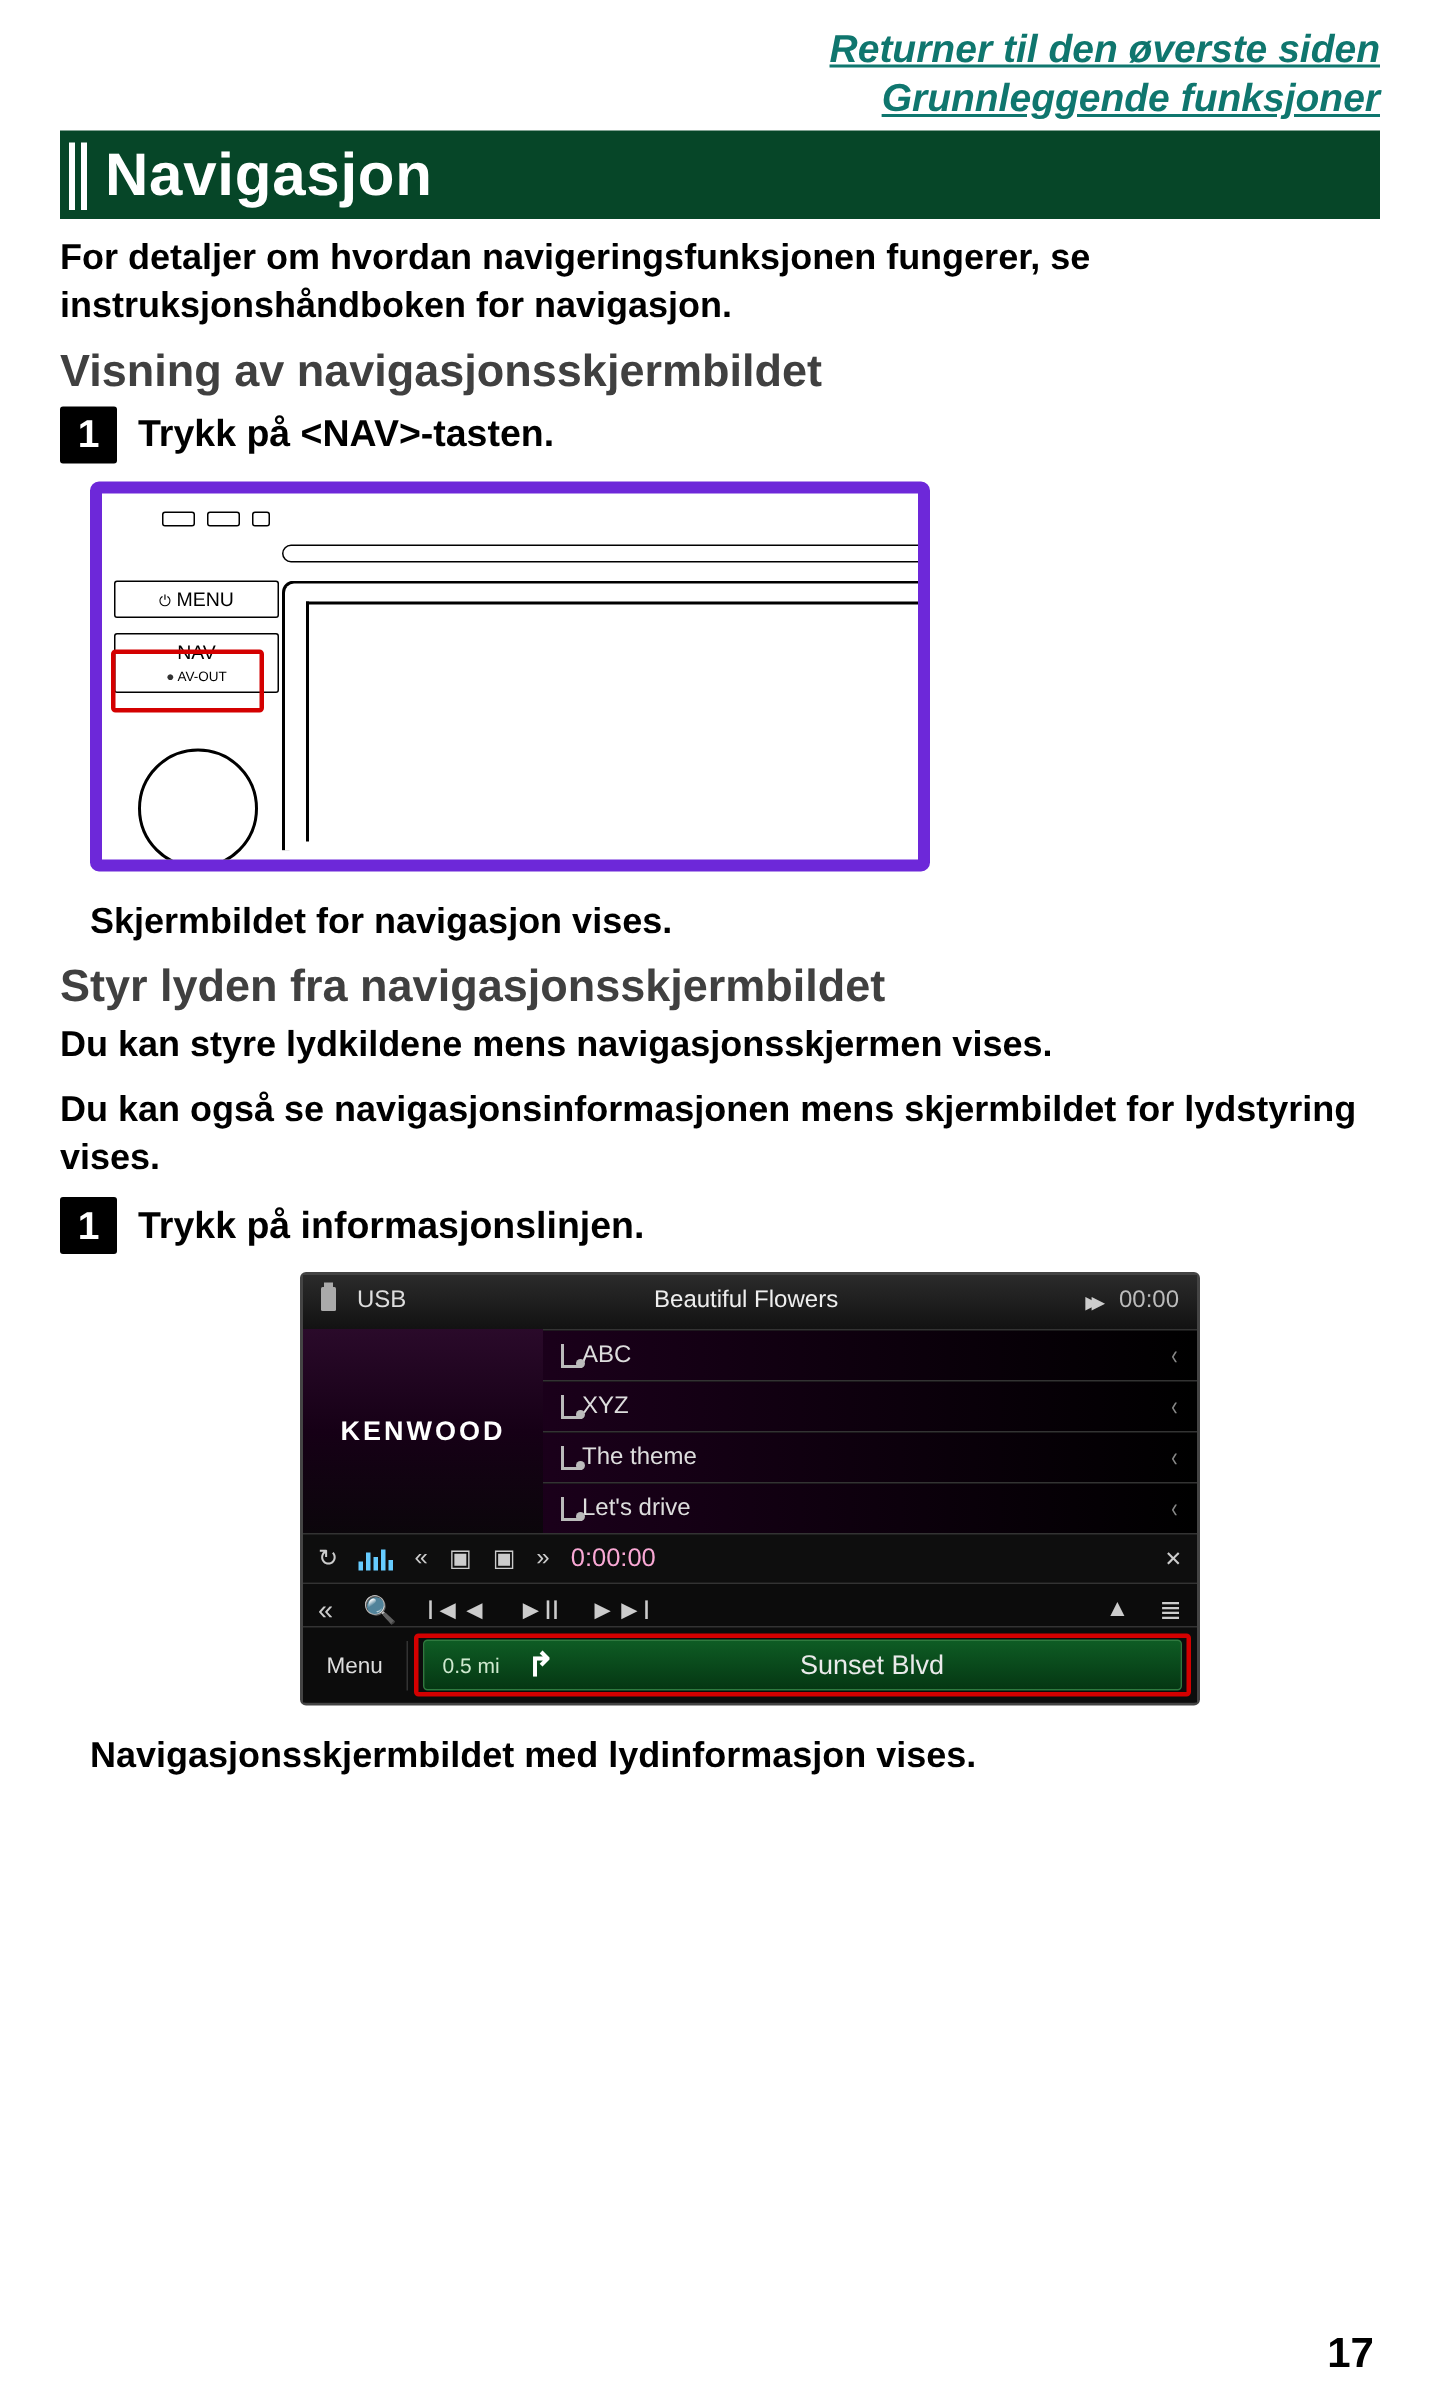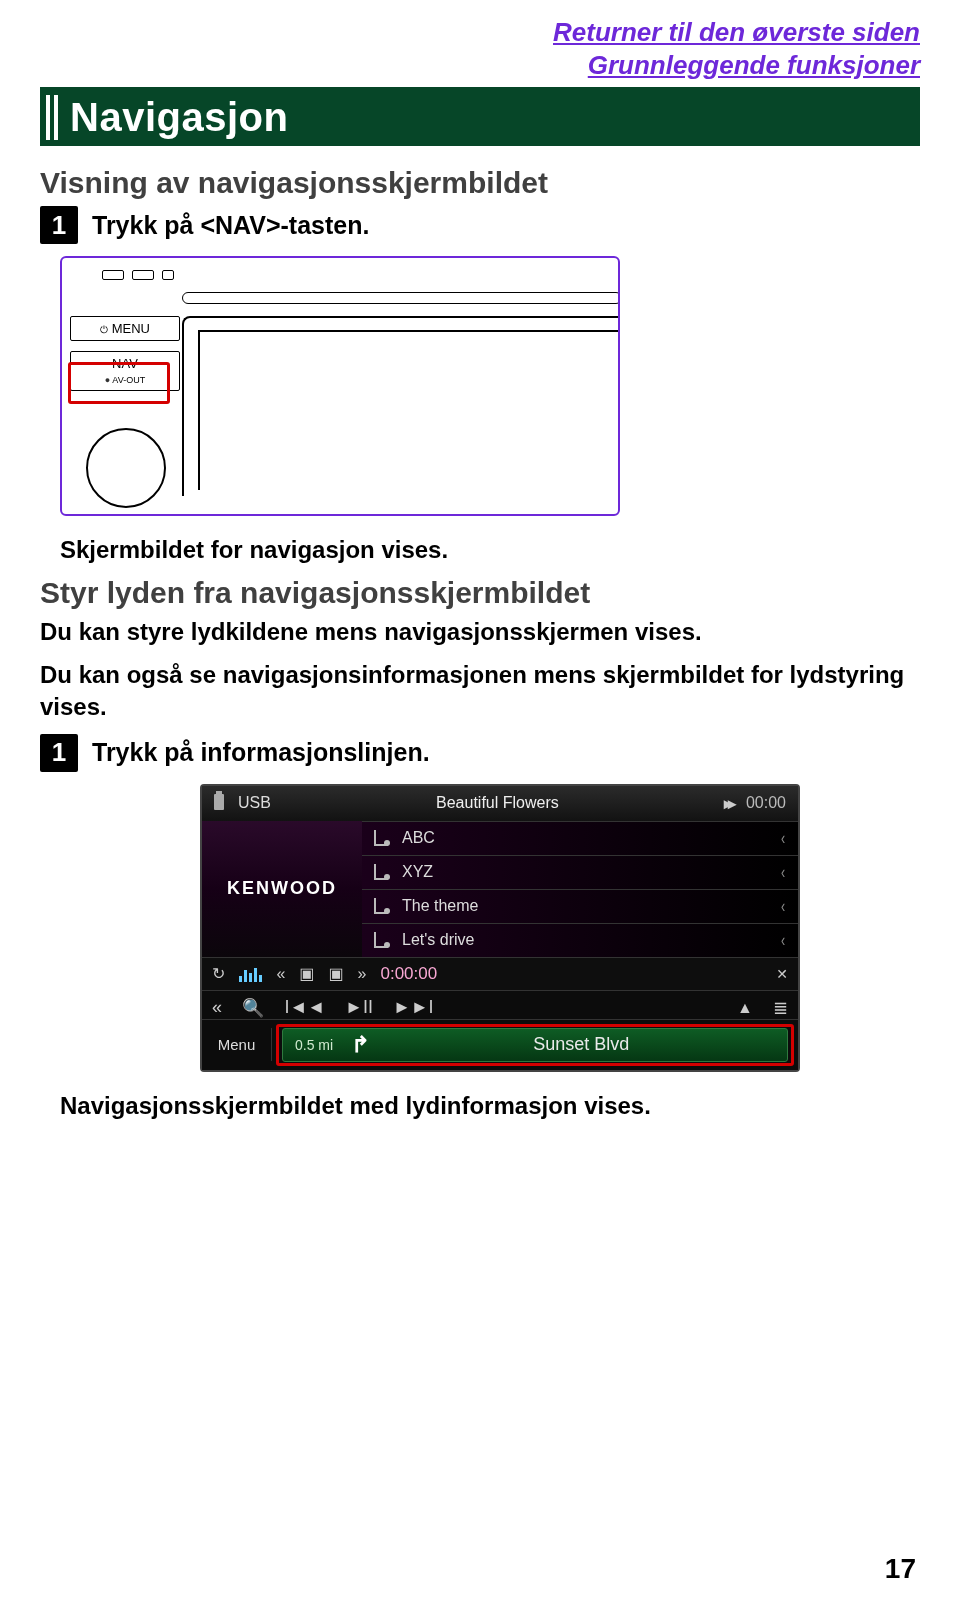--- a/index.html
+++ b/index.html
@@ -1,39 +1,39 @@
 <!DOCTYPE html>
 <html><head>
 <meta charset="utf-8">
 <style>
   * { box-sizing: border-box; margin: 0; padding: 0; }
   html, body { width: 960px; background: #fff; font-family: "Segoe UI", Arial, sans-serif; }
   .page { width: 960px; min-height: 1603px; position: relative; padding: 20px 40px 60px 40px; }
 
   .top-links { text-align: right; margin-top: -4px; margin-bottom: 6px; }
-  .top-links a { display: block; color: #6d28d9; font-weight: 700; font-style: italic; text-decoration: underline; font-size: 26px; line-height: 1.25; }
+  .top-links a { display: block; color: #0f766e; font-weight: 700; font-style: italic; text-decoration: underline; font-size: 26px; line-height: 1.25; }
 
   .h1-bar { background: #064628; padding: 8px 10px 6px 0; display: inline-block; width: 100%; margin-bottom: 10px; }
   .h1-inner { display: flex; align-items: stretch; }
   .h1-accent { width: 16px; display: flex; flex-direction: row; margin-left: 6px; }
   .h1-accent span { width: 5px; background: #fff; margin-right: 4px; }
   .h1-text { color: #fff; font-weight: 700; font-size: 40px; padding-left: 8px; letter-spacing: 0.5px; }
 
   .body-text { font-size: 24px; font-weight: 600; color: #000; line-height: 1.35; margin-bottom: 10px; }
 
   .h2-blue { color: #404040; font-weight: 700; font-size: 30px; margin: 10px 0 6px 0; }
 
   .step-row { display: flex; align-items: center; margin: 6px 0 12px 0; }
   .step-box { width: 38px; height: 38px; background: #000; color: #fff; font-weight: 700; font-size: 26px; display: flex; align-items: center; justify-content: center; margin-right: 14px; border-radius: 2px; }
   .step-text { font-size: 25px; font-weight: 700; }
 
   .fig { margin: 6px 0 18px 20px; }
 
   
-  .device-sketch { width: 560px; height: 260px; border: 2px solid #6d28d9; border-radius: 6px; background: #fff; position: relative; overflow: hidden; }
+  .device-sketch { width: 560px; height: 260px; border: 8px solid #6d28d9; border-radius: 6px; background: #fff; position: relative; overflow: hidden; }
   .ds-toprow { position: absolute; top: 12px; left: 40px; display: flex; gap: 8px; }
   .ds-led { width: 22px; height: 10px; border: 1px solid #000; border-radius: 2px; background: #fff; }
   .ds-slot { position: absolute; top: 34px; left: 120px; width: 440px; height: 12px; border: 1px solid #000; border-radius: 6px; }
   .ds-bezel { position: absolute; top: 58px; left: 120px; right: 0; height: 180px; border-top: 2px solid #000; border-left: 2px solid #000; border-radius: 8px 0 0 0; }
   .ds-screen { position: absolute; top: 72px; left: 136px; right: 0; height: 160px; border-top: 2px solid #000; border-left: 2px solid #000; }
   .ds-side { position: absolute; top: 58px; left: 8px; width: 110px; }
   .ds-btn { border: 1px solid #000; border-radius: 2px; background: #fff; margin-bottom: 10px; text-align: center; font-size: 13px; padding: 4px 0; }
   .ds-nav-hi { position: absolute; top: 104px; left: 6px; width: 102px; height: 42px; border: 3px solid #d40000; border-radius: 3px; pointer-events: none; }
   .ds-dial { position: absolute; left: 24px; top: 170px; width: 80px; height: 80px; border: 2px solid #000; border-radius: 50%; }
 
@@ -42,21 +42,21 @@
   .media-top { display: flex; background: linear-gradient(#2b2b2b,#121212); padding: 8px 12px; gap: 14px; }
   .usb-ico { width: 10px; height: 16px; background: #aaa; border-radius: 1px; position: relative; }
   .usb-ico::after { content:""; position:absolute; top:-3px; left:2px; width:6px; height:3px; background:#aaa; }
   .media-title { flex: 1; text-align: center; color: #eee; }
   .ff { letter-spacing: -4px; font-weight: 900; color: #ccc; }
   .clock { color: #bbb; }
   .media-body { display: flex; }
   .brand-cell { width: 160px; background: linear-gradient(180deg,#2a0a2a,#160016,#0b060b); display: flex; align-items: center; justify-content: center; color: #fff; font-weight: 700; letter-spacing: 2px; font-size: 18px; }
   .tracks { flex: 1; }
   .track { display: flex; align-items: center; justify-content: space-between; padding: 6px 12px; border-top: 1px solid #333; background: linear-gradient(90deg, rgba(120,0,120,0.22), rgba(0,0,0,0)); }
-  .track .tn { display:flex; align-items:center; gap:14px; }
+  .track .tn { display:flex; align-items:center; gap:0; }
   .note { width: 14px; height: 16px; border-left: 2px solid #bbb; border-bottom: 2px solid #bbb; position: relative; }
   .note::after { content:""; position:absolute; right:-2px; bottom:-2px; width:6px; height:6px; background:#bbb; border-radius:50%; }
   .chev { color: #888; font-size: 18px; transform: scaleX(0.7); }
   .media-ctrl { border-top: 1px solid #333; padding: 6px 10px; display: flex; align-items: center; gap: 14px; background:#0e0e0e; }
   .bars { display:flex; gap:2px; align-items:flex-end; height:16px; }
   .bars span { width:3px; background:#6cf; }
   .prog { color:#f9a8d4; font-size:17px;}
   .ctrl-icons { display:flex; gap:10px; margin-left:auto; color:#ccc; font-size:14px;}
   .media-bot { display: flex; align-items: center; border-top: 1px solid #333; background:#0c0c0c; }
   .media-bot .menu { width: 70px; padding: 8px 0; text-align: center; color:#ddd; font-size:15px; border-right:1px solid #333;}
@@ -84,20 +84,21 @@
   <div class="h1-bar">
     <div class="h1-inner">
       <div class="h1-accent">
           <span></span>
           <span></span>
         </div>
       <div class="h1-text">Navigasjon</div>
     </div>
   </div>
 
+  <p class="body-text">For detaljer om hvordan navigeringsfunksjonen fungerer, se instruksjonshåndboken for navigasjon.</p>
 
   <h2 class="h2-blue">Visning av navigasjonsskjermbildet</h2>
 
   <div class="step-row">
     <div class="step-box">1</div>
     <div class="step-text">Trykk på &lt;NAV&gt;-tasten.</div>
   </div>
 
   <div class="fig">
     <div class="device-sketch">

